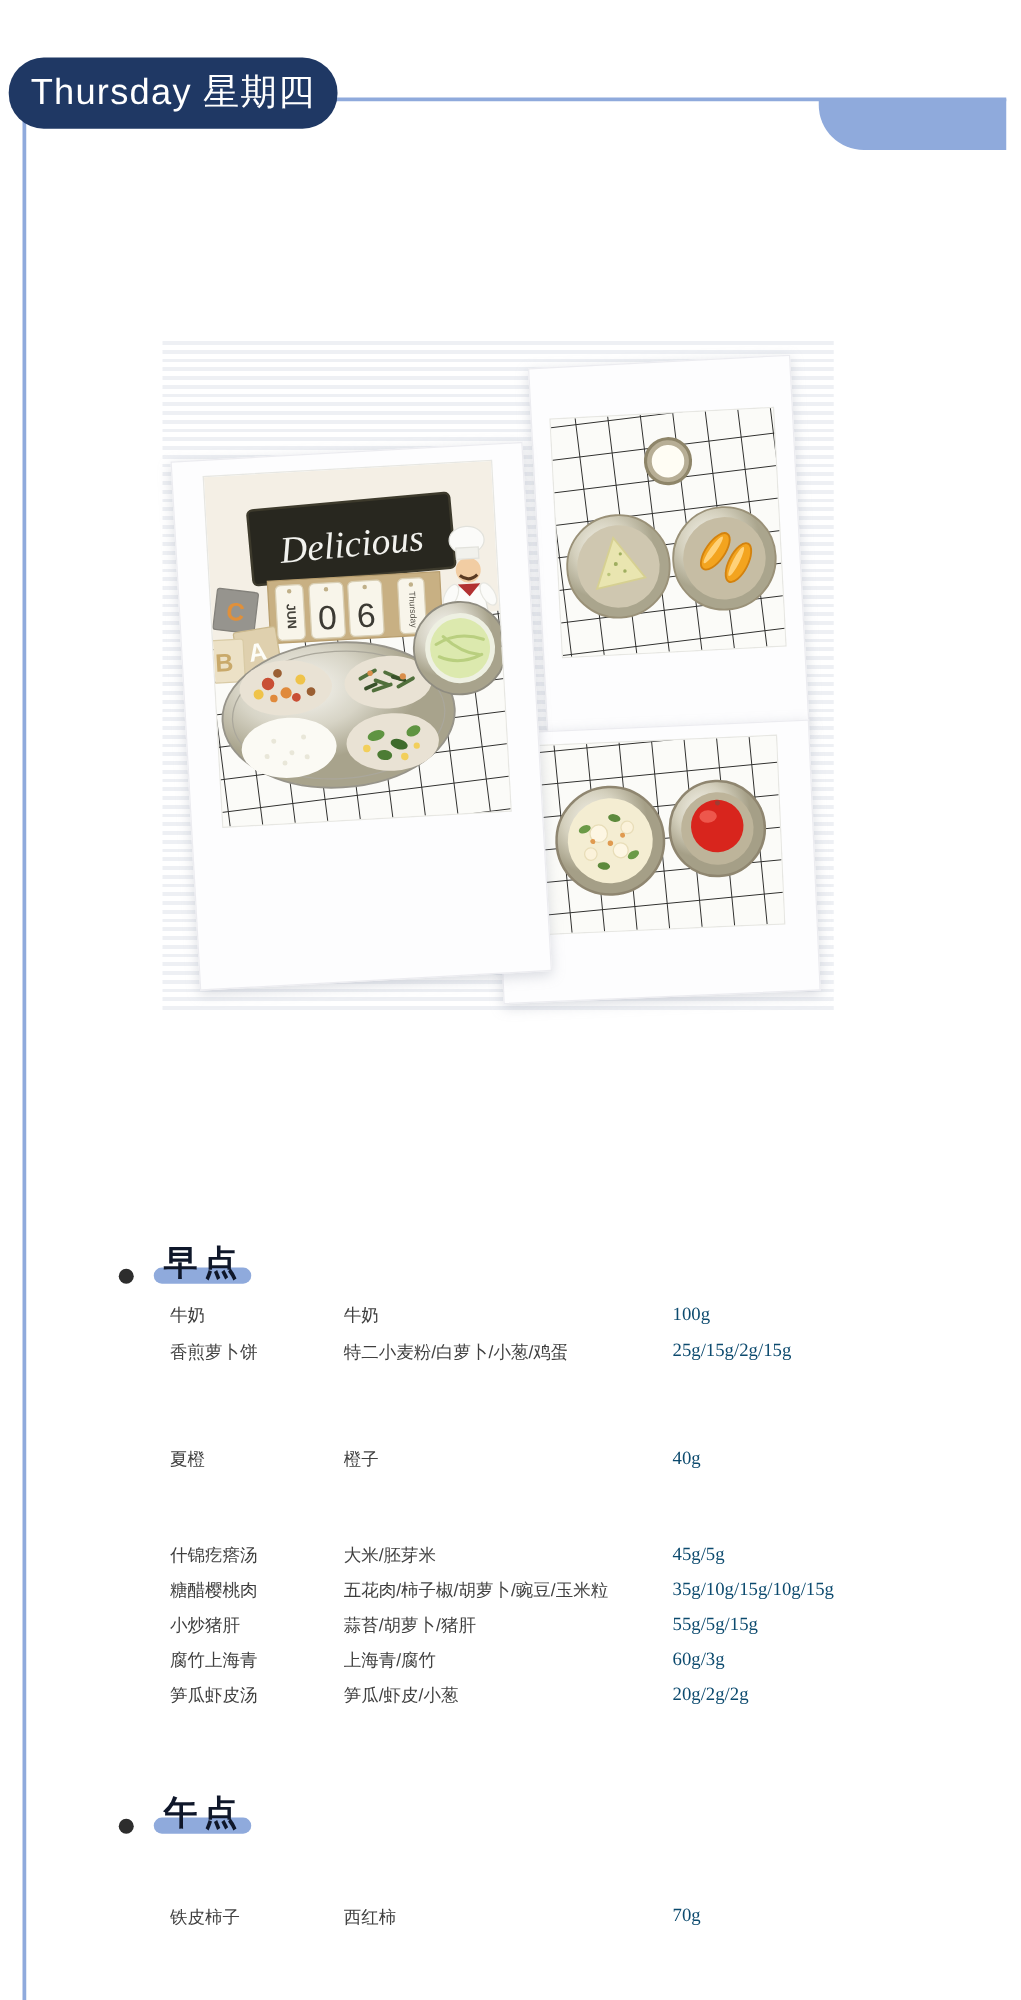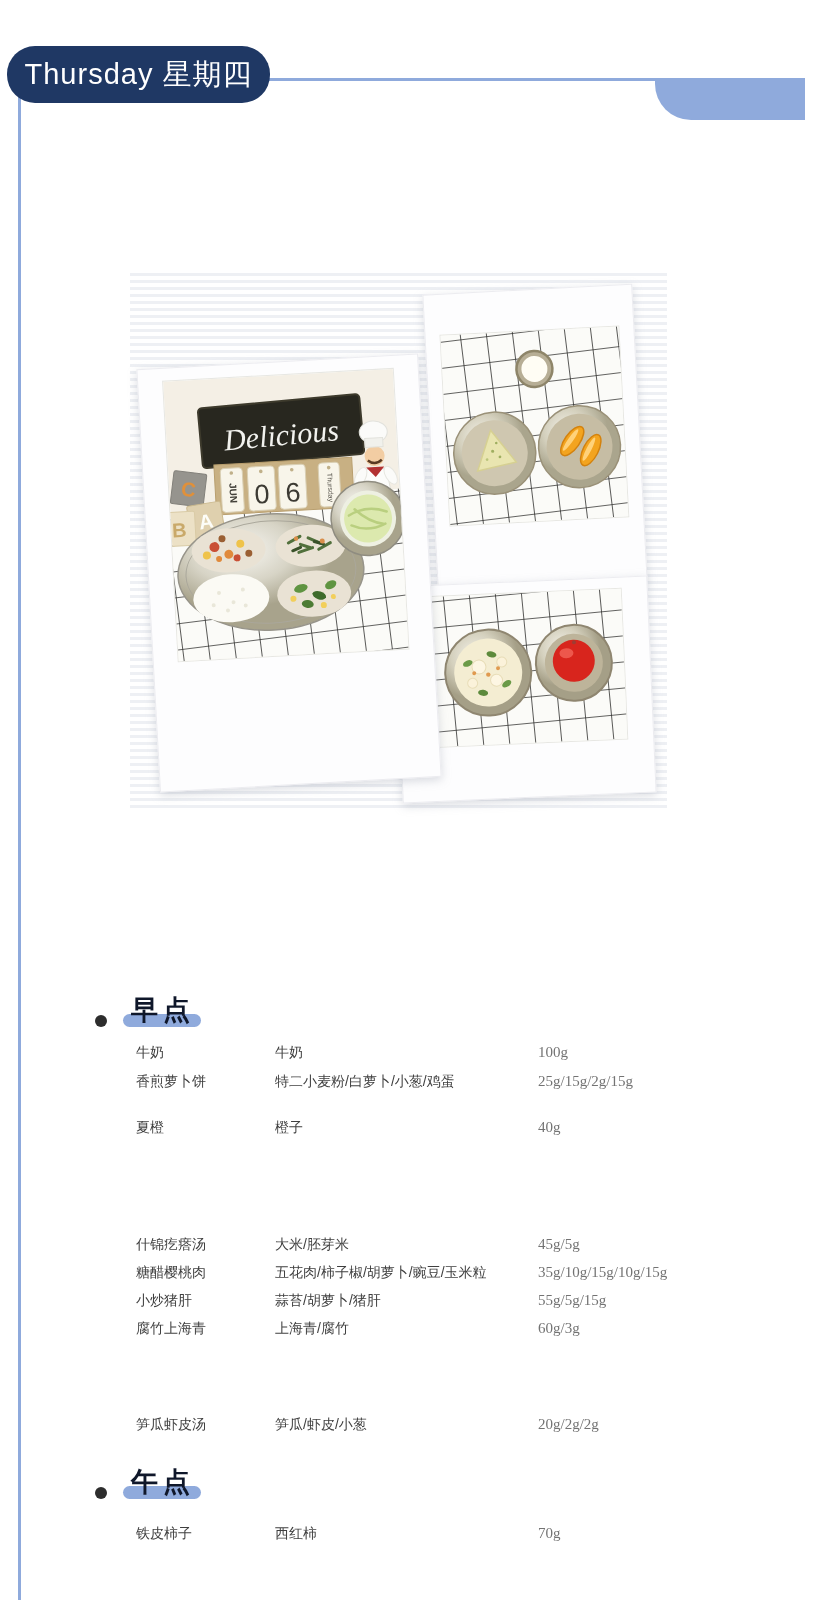--- a/index.html
+++ b/index.html
@@ -32,21 +32,21 @@
 
   
   .sec-head{position:absolute;left:95px;width:220px;height:36px;}
   .bullet{position:absolute;left:0;top:20px;width:12px;height:12px;border-radius:50%;background:#2d2d2d;}
   .head-bar{position:absolute;left:28px;top:19px;width:78px;height:13px;border-radius:7px;background:#8faadc;}
   .head-text{position:absolute;left:36px;top:0;font-size:27px;font-weight:700;letter-spacing:5px;
              color:#0f172a;line-height:30px;white-space:nowrap;}
   .menu-row{position:absolute;left:0;width:817px;height:22px;}
   .menu-row .c1{position:absolute;left:136px;font-size:14px;color:#3f3f3f;white-space:nowrap;}
   .menu-row .c2{position:absolute;left:275px;font-size:14px;color:#3f3f3f;white-space:nowrap;}
-  .menu-row .c3{position:absolute;left:538px;font-size:15px;color:#737373;white-space:nowrap;
+  .menu-row .c3{position:absolute;left:538px;font-size:15px;color:#0c4a6e;white-space:nowrap;
                 font-family:"Liberation Serif","DejaVu Serif",serif;}
 </style>
 </head>
 <body>
 
 <div class="page">
 
   <div class="banner">Thursday 星期四</div>
   <div class="top-rule"></div>
   <div class="corner-tab"></div>
@@ -268,21 +268,21 @@
   <div class="menu-row" style="top:1021px">
     <span class="c1">牛奶</span>
     <span class="c2">牛奶</span>
     <span class="c3">100g</span>
   </div>
   <div class="menu-row" style="top:1050px">
     <span class="c1">香煎萝卜饼</span>
     <span class="c2">特二小麦粉/白萝卜/小葱/鸡蛋</span>
     <span class="c3">25g/15g/2g/15g</span>
   </div>
-  <div class="menu-row" style="top:1096px">
+  <div class="menu-row" style="top:1136px">
     <span class="c1">夏橙</span>
     <span class="c2">橙子</span>
     <span class="c3">40g</span>
   </div>
 
   <div class="menu-row" style="top:1213px">
     <span class="c1">什锦疙瘩汤</span>
     <span class="c2">大米/胚芽米</span>
     <span class="c3">45g/5g</span>
   </div>
@@ -294,27 +294,27 @@
   <div class="menu-row" style="top:1269px">
     <span class="c1">小炒猪肝</span>
     <span class="c2">蒜苔/胡萝卜/猪肝</span>
     <span class="c3">55g/5g/15g</span>
   </div>
   <div class="menu-row" style="top:1297px">
     <span class="c1">腐竹上海青</span>
     <span class="c2">上海青/腐竹</span>
     <span class="c3">60g/3g</span>
   </div>
-  <div class="menu-row" style="top:1393px">
+  <div class="menu-row" style="top:1325px">
     <span class="c1">笋瓜虾皮汤</span>
     <span class="c2">笋瓜/虾皮/小葱</span>
     <span class="c3">20g/2g/2g</span>
   </div>
 
-  <div class="sec-head" style="top:1444px">
+  <div class="sec-head" style="top:1412px">
     <span class="bullet"></span>
     <span class="head-bar"></span>
     <span class="head-text">午点</span>
   </div>
   <div class="menu-row" style="top:1502px">
     <span class="c1">铁皮柿子</span>
     <span class="c2">西红柿</span>
     <span class="c3">70g</span>
   </div>
 

